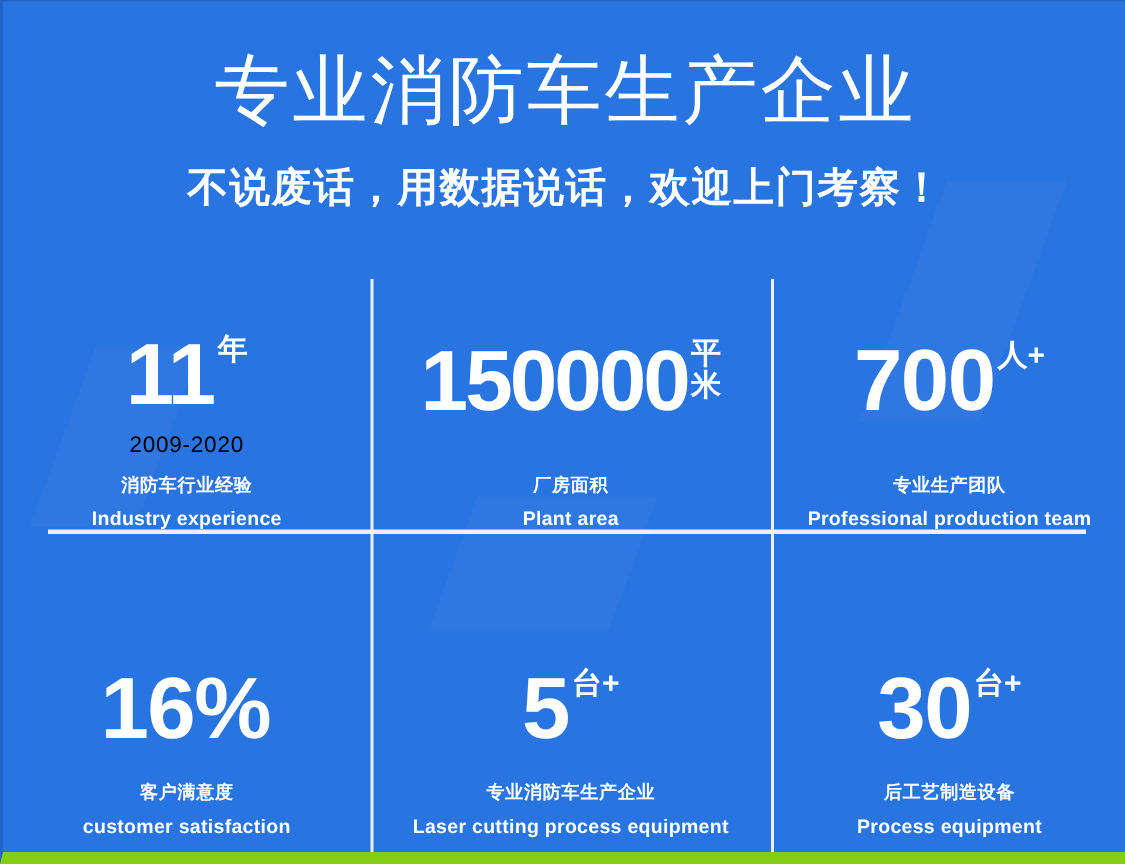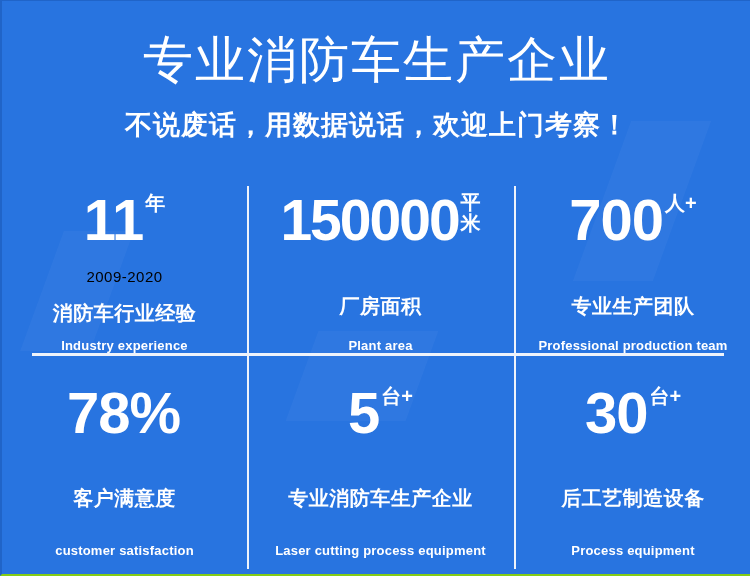--- a/index.html
+++ b/index.html
@@ -14,21 +14,21 @@
   }
 
   .banner {
     position: relative;
     width: 750px;
     height: 576px;
     background: #2874e0;
     box-sizing: border-box;
     border-left: 2px solid #2064c8;
     border-top: 1px solid #2064c8;
-    border-bottom: 2px solid #84cc16;
+    border-bottom: 8px solid #84cc16;
     overflow: hidden;
   }
 
   
   .sheen {
     position: absolute;
     pointer-events: none;
     background: rgba(255,255,255,0.035);
     transform: skewX(-20deg);
   }
@@ -102,21 +102,21 @@
     display: grid;
     grid-template-columns: 245px 267px 238px;
     grid-template-rows: 185px 205px;
   }
 
   .cell {
     position: relative;
     display: flex;
     flex-direction: column;
     align-items: center;
-    justify-content: space-between;
+    justify-content: flex-end;
     color: #ffffff;
     box-sizing: border-box;
   }
   .cell.r1 { padding-top: 22px; }
   .cell.r2 { padding-top: 30px; }
 
   
   .bignum-row {
     display: flex;
     align-items: flex-start;
@@ -152,21 +152,21 @@
     margin-top: 9px;
     font-size: 15px;
     line-height: 18px;
     font-weight: 400;
     color: #000000;
     letter-spacing: 0.5px;
   }
 
   .label-cn {
     margin-top: 7px;
-    font-size: 20px;
+    font-size: 12px;
     line-height: 20px;
     font-weight: 700;
     color: #ffffff;
     letter-spacing: 0.5px;
     white-space: nowrap;
   }
   .label-en {
     margin-top: 4px;
     font-size: 13px;
     line-height: 17px;
@@ -224,21 +224,21 @@
         <div class="bignum-row">
           <span class="bignum">700</span>
           <span class="unit">人+</span>
         </div>
         <div class="label-cn" style="margin-top:30px">专业生产团队</div>
         <div class="label-en">Professional production team</div>
       </div>
 
       <div class="cell r2 c1">
         <div class="bignum-row">
-          <span class="bignum">78%</span>
+          <span class="bignum">16%</span>
           <span class="unit"></span>
         </div>
         <div class="label-cn" style="margin-top:16px">客户满意度</div>
         <div class="label-en">customer satisfaction</div>
       </div>
 
       <div class="cell r2 c2">
         <div class="bignum-row">
           <span class="bignum">5</span>
           <span class="unit">台+</span>

